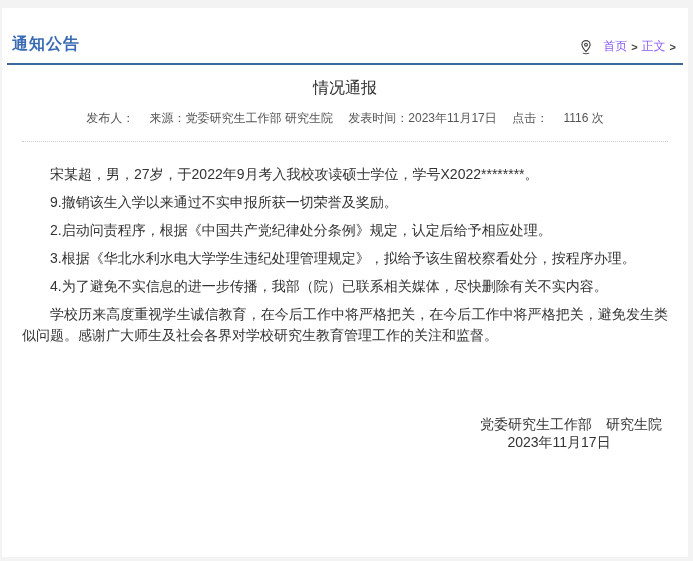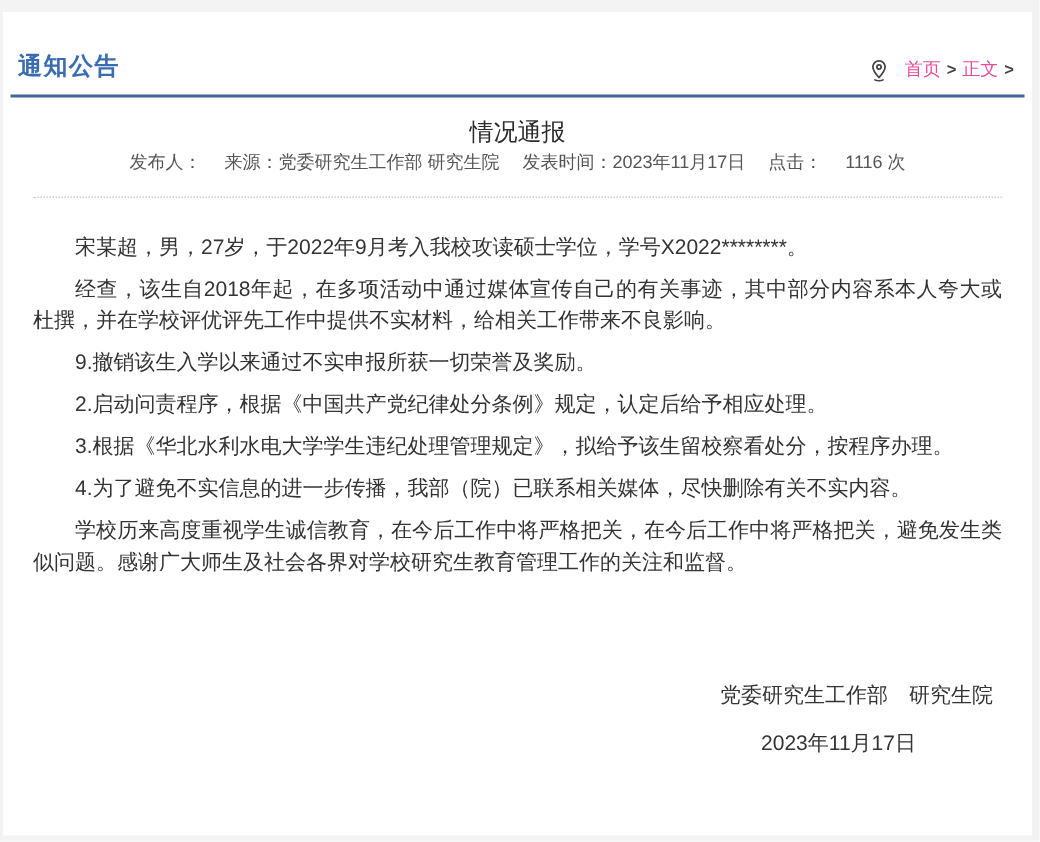--- a/index.html
+++ b/index.html
@@ -29,40 +29,40 @@
     letter-spacing:1px;
   }
   .breadcrumb{
     display:flex;
     align-items:center;
     font-size:12px;
     color:#444;
     gap:4px;
   }
   .breadcrumb .pin{width:14px;height:16px;margin-right:6px;display:inline-block;}
-  .breadcrumb a{color:#ec4899;text-decoration:none;cursor:pointer;}
+  .breadcrumb a{color:#8b5cf6;text-decoration:none;cursor:pointer;}
   .breadcrumb .sep{color:#444;font-weight:bold;font-size:11px;}
   .blue-divider{
     height:2px;
     background:#3f689c;
     margin:0 5px;
   }
   
   .article-title{
     text-align:center;
     font-size:16px;
     font-weight:normal;
     color:#2b2b2b;
     margin-top:13px;
   }
   .article-meta{
     text-align:center;
     font-size:12px;
     color:#555;
-    margin-top:1px;
+    margin-top:11px;
   }
   .article-meta span{margin:0 6px;}
   .dotted-divider{
     border:0;
     border-bottom:1px dotted #cccccc;
     margin:14px 20px 0 20px;
   }
   
   .article-body{
     padding:22px 20px 0 20px;
@@ -78,21 +78,21 @@
   
   .sign-block{
     text-align:right;
     padding-right:26px;
     margin-top:70px;
     font-size:14px;
     color:#333;
   }
   .sign-inner{display:inline-block;text-align:center;}
   .sign-line{display:block;margin-left:24px;}
-  .date-line{display:block;margin-top:14px;}
+  .date-line{display:block;margin-top:0;}
 </style>
 </head>
 <body>
 
 <div class="page-card">
 
   <div class="section-header">
     <div class="section-title">通知公告</div>
 
     <div class="breadcrumb">
@@ -119,21 +119,20 @@
     <span>来源：党委研究生工作部 研究生院</span>
     <span>发表时间：2023年11月17日</span>
     <span>点击：</span>
     <span>1116 次</span>
   </div>
 
   <hr class="dotted-divider">
 
   <div class="article-body">
     <p>宋某超，男，27岁，于2022年9月考入我校攻读硕士学位，学号X2022********。</p>
-    <p>经查，该生自2018年起，在多项活动中通过媒体宣传自己的有关事迹，其中部分内容系本人夸大或杜撰，并在学校评优评先工作中提供不实材料，给相关工作带来不良影响。</p>
     <p>9.撤销该生入学以来通过不实申报所获一切荣誉及奖励。</p>
     <p>2.启动问责程序，根据《中国共产党纪律处分条例》规定，认定后给予相应处理。</p>
     <p>3.根据《华北水利水电大学学生违纪处理管理规定》，拟给予该生留校察看处分，按程序办理。</p>
     <p>4.为了避免不实信息的进一步传播，我部（院）已联系相关媒体，尽快删除有关不实内容。</p>
     <p>学校历来高度重视学生诚信教育，在今后工作中将严格把关，在今后工作中将严格把关，避免发生类似问题。感谢广大师生及社会各界对学校研究生教育管理工作的关注和监督。</p>
   </div>
 
   <div class="sign-block">
     <div class="sign-inner">
       <span class="sign-line">党委研究生工作部　研究生院</span>

